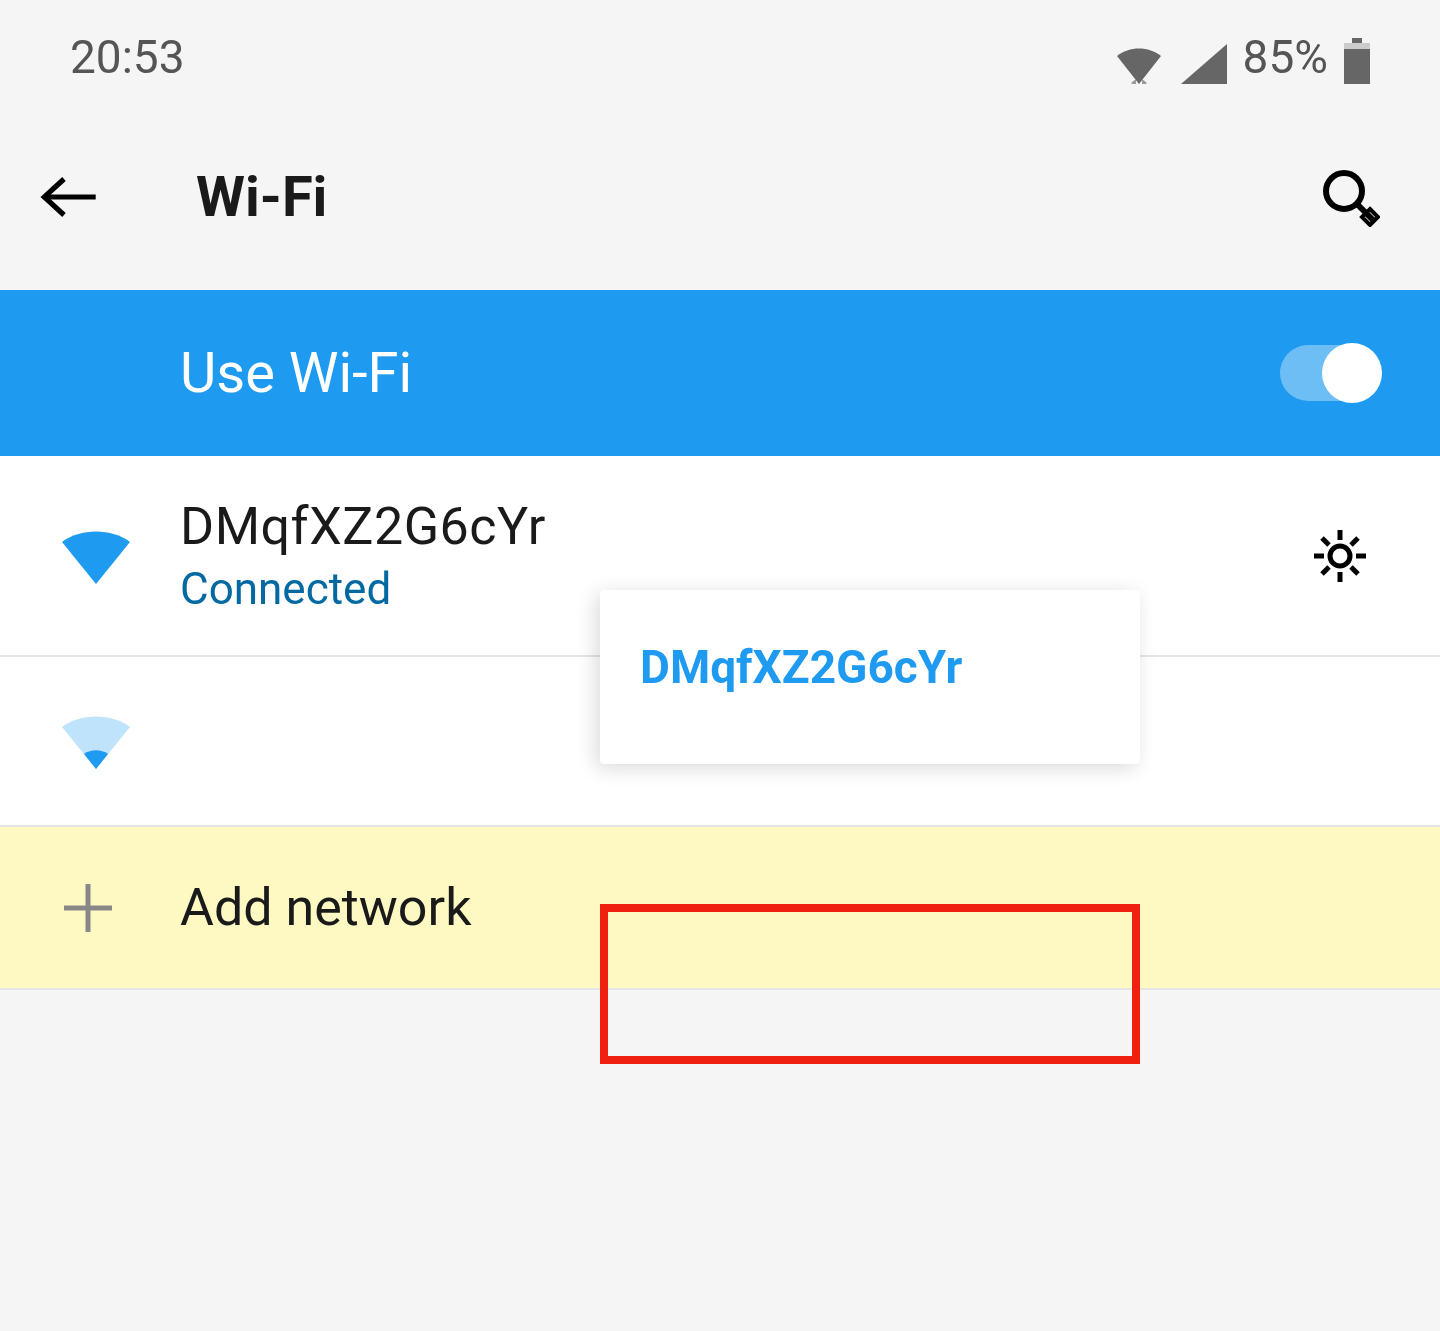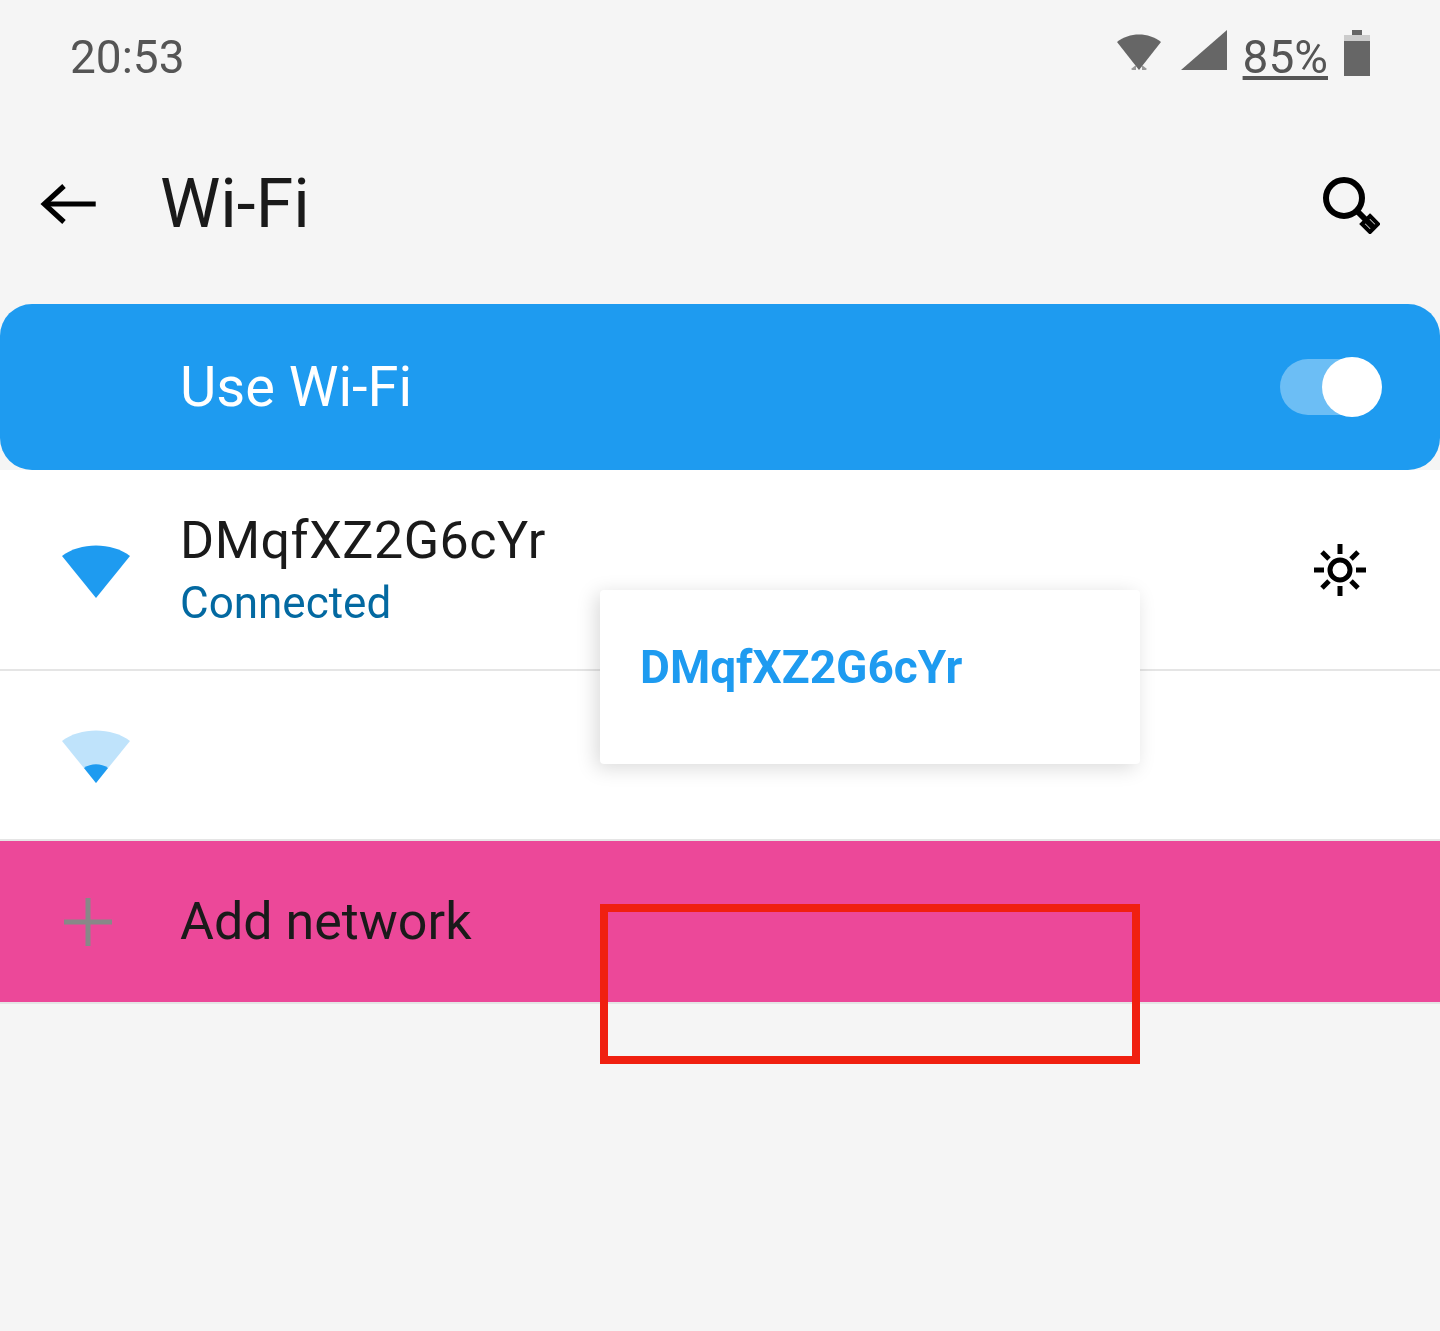--- a/index.html
+++ b/index.html
@@ -14,55 +14,53 @@
   .status-bar {
     display: flex;
     justify-content: space-between;
     align-items: center;
     padding: 30px 70px 30px 70px;
     font-size: 46px;
     color: #555;
   }
   .status-right {
     display: flex;
-    align-items: flex-start;
+    align-items: flex-end;
     gap: 16px;
-    text-decoration: underline;
   }
   .status-right svg { display: block; }
   .battery-text { font-size: 46px; color: #555; }
   .header {
     display: flex;
     align-items: center;
     padding: 50px 60px 60px 40px;
   }
   .back-icon {
     width: 60px; height: 60px;
     display: flex; align-items: center; justify-content: center;
     cursor: pointer;
   }
   .header-title {
-    font-size: 68px;
-    font-weight: 400;
-    color: #1a1a1a;
-    margin-left: 60px;
+    font-size: 56px;
+    font-weight: 700;
+    color: #1a1a1a;
+    margin-left: 96px;
     flex: 1;
   }
   .search-icon {
     width: 60px; height: 60px;
     display: flex; align-items: center; justify-content: center;
     cursor: pointer;
   }
   .wifi-toggle-row {
     background: #1e9bf0;
     display: flex;
     align-items: center;
     padding: 50px 60px 50px 180px;
     color: #fff;
-    border-radius: 32px;
   }
   .wifi-toggle-label {
     font-size: 56px;
     flex: 1;
   }
   .toggle {
     width: 100px; height: 56px;
     background: rgba(255,255,255,0.35);
     border-radius: 28px;
     position: relative;
@@ -109,21 +107,21 @@
     align-items: center;
     padding: 40px 60px 40px 60px;
     background: #fff;
     border-bottom: 2px solid #e5e5e5;
     height: 170px;
   }
   .add-row {
     display: flex;
     align-items: center;
     padding: 50px 60px 50px 60px;
-    background: #ec4899;
+    background: #fef9c3;
     border-bottom: 2px solid #e5e5e5;
     cursor: pointer;
   }
   .add-icon-col {
     width: 120px;
     display: flex; align-items: center; justify-content: flex-start;
   }
   .add-label {
     font-size: 52px;
     color: #1a1a1a;

